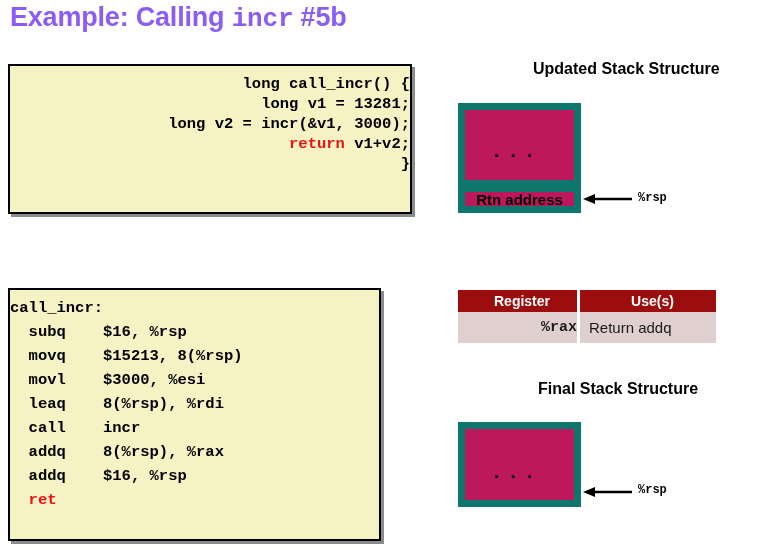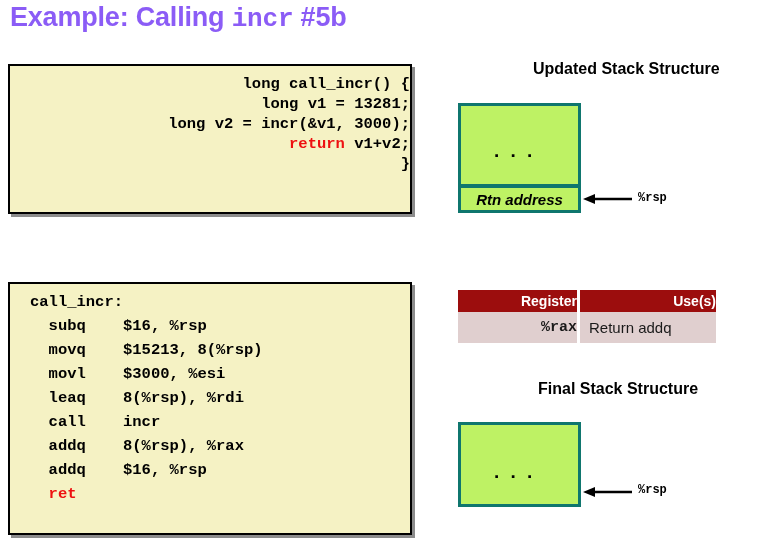--- a/index.html
+++ b/index.html
@@ -51,47 +51,46 @@
   #c-code-box {
     left: 8px;
     top: 64px;
     width: 404px;
     height: 150px;
     padding: 8px 0 0 8px;
     text-align: right;
   }
   #asm-code-box {
     left: 8px;
-    top: 282px;
-    width: 404px;
+    top: 288px;
+    width: 373px;
     height: 253px;
-    padding: 6px 0 0 20px;
+    padding: 6px 0 0 0;
   }
   .code-line { display: block; height: 20px; }
   #asm-code-box .code-line { height: 24px; line-height: 24px; }
   .kw-red { color: #ee1111; }
 
   
   .stack-heading {
     position: absolute;
     font-size: 16px;
     font-weight: bold;
     color: #000000;
     white-space: nowrap;
   }
   #updated-stack-heading { left: 533px; top: 60px; }
   #final-stack-heading  { left: 538px; top: 380px; }
 
   
   .stack-box {
     position: absolute;
-    background: #bef264;
-    border: 3px solid #0f766e;
+    background: #be185d;
+    border: 7px solid #0f766e;
     box-sizing: border-box;
-    font-style: italic;
   }
   #updated-stack-main {
     left: 458px;
     top: 103px;
     width: 123px;
     height: 84px;
   }
   #updated-stack-rtn {
     left: 458px;
     top: 185px;
@@ -151,21 +150,21 @@
     top: 290px;
     width: 258px;
     border-collapse: collapse;
     table-layout: fixed;
   }
   #register-table th {
     background: #9c0d0d;
     color: #ffffff;
     font-size: 14px;
     font-weight: bold;
-    text-align: right;
+    text-align: center;
     padding: 3px 0 3px 9px;
     border: none;
   }
   #register-table th.col-reg { width: 110px; border-right: 3px solid #ffffff; }
   #register-table td {
     background: #e0cfcf;
     color: #1a1a1a;
     font-size: 15px;
     padding: 3px 0 4px 9px;
     border: none;

